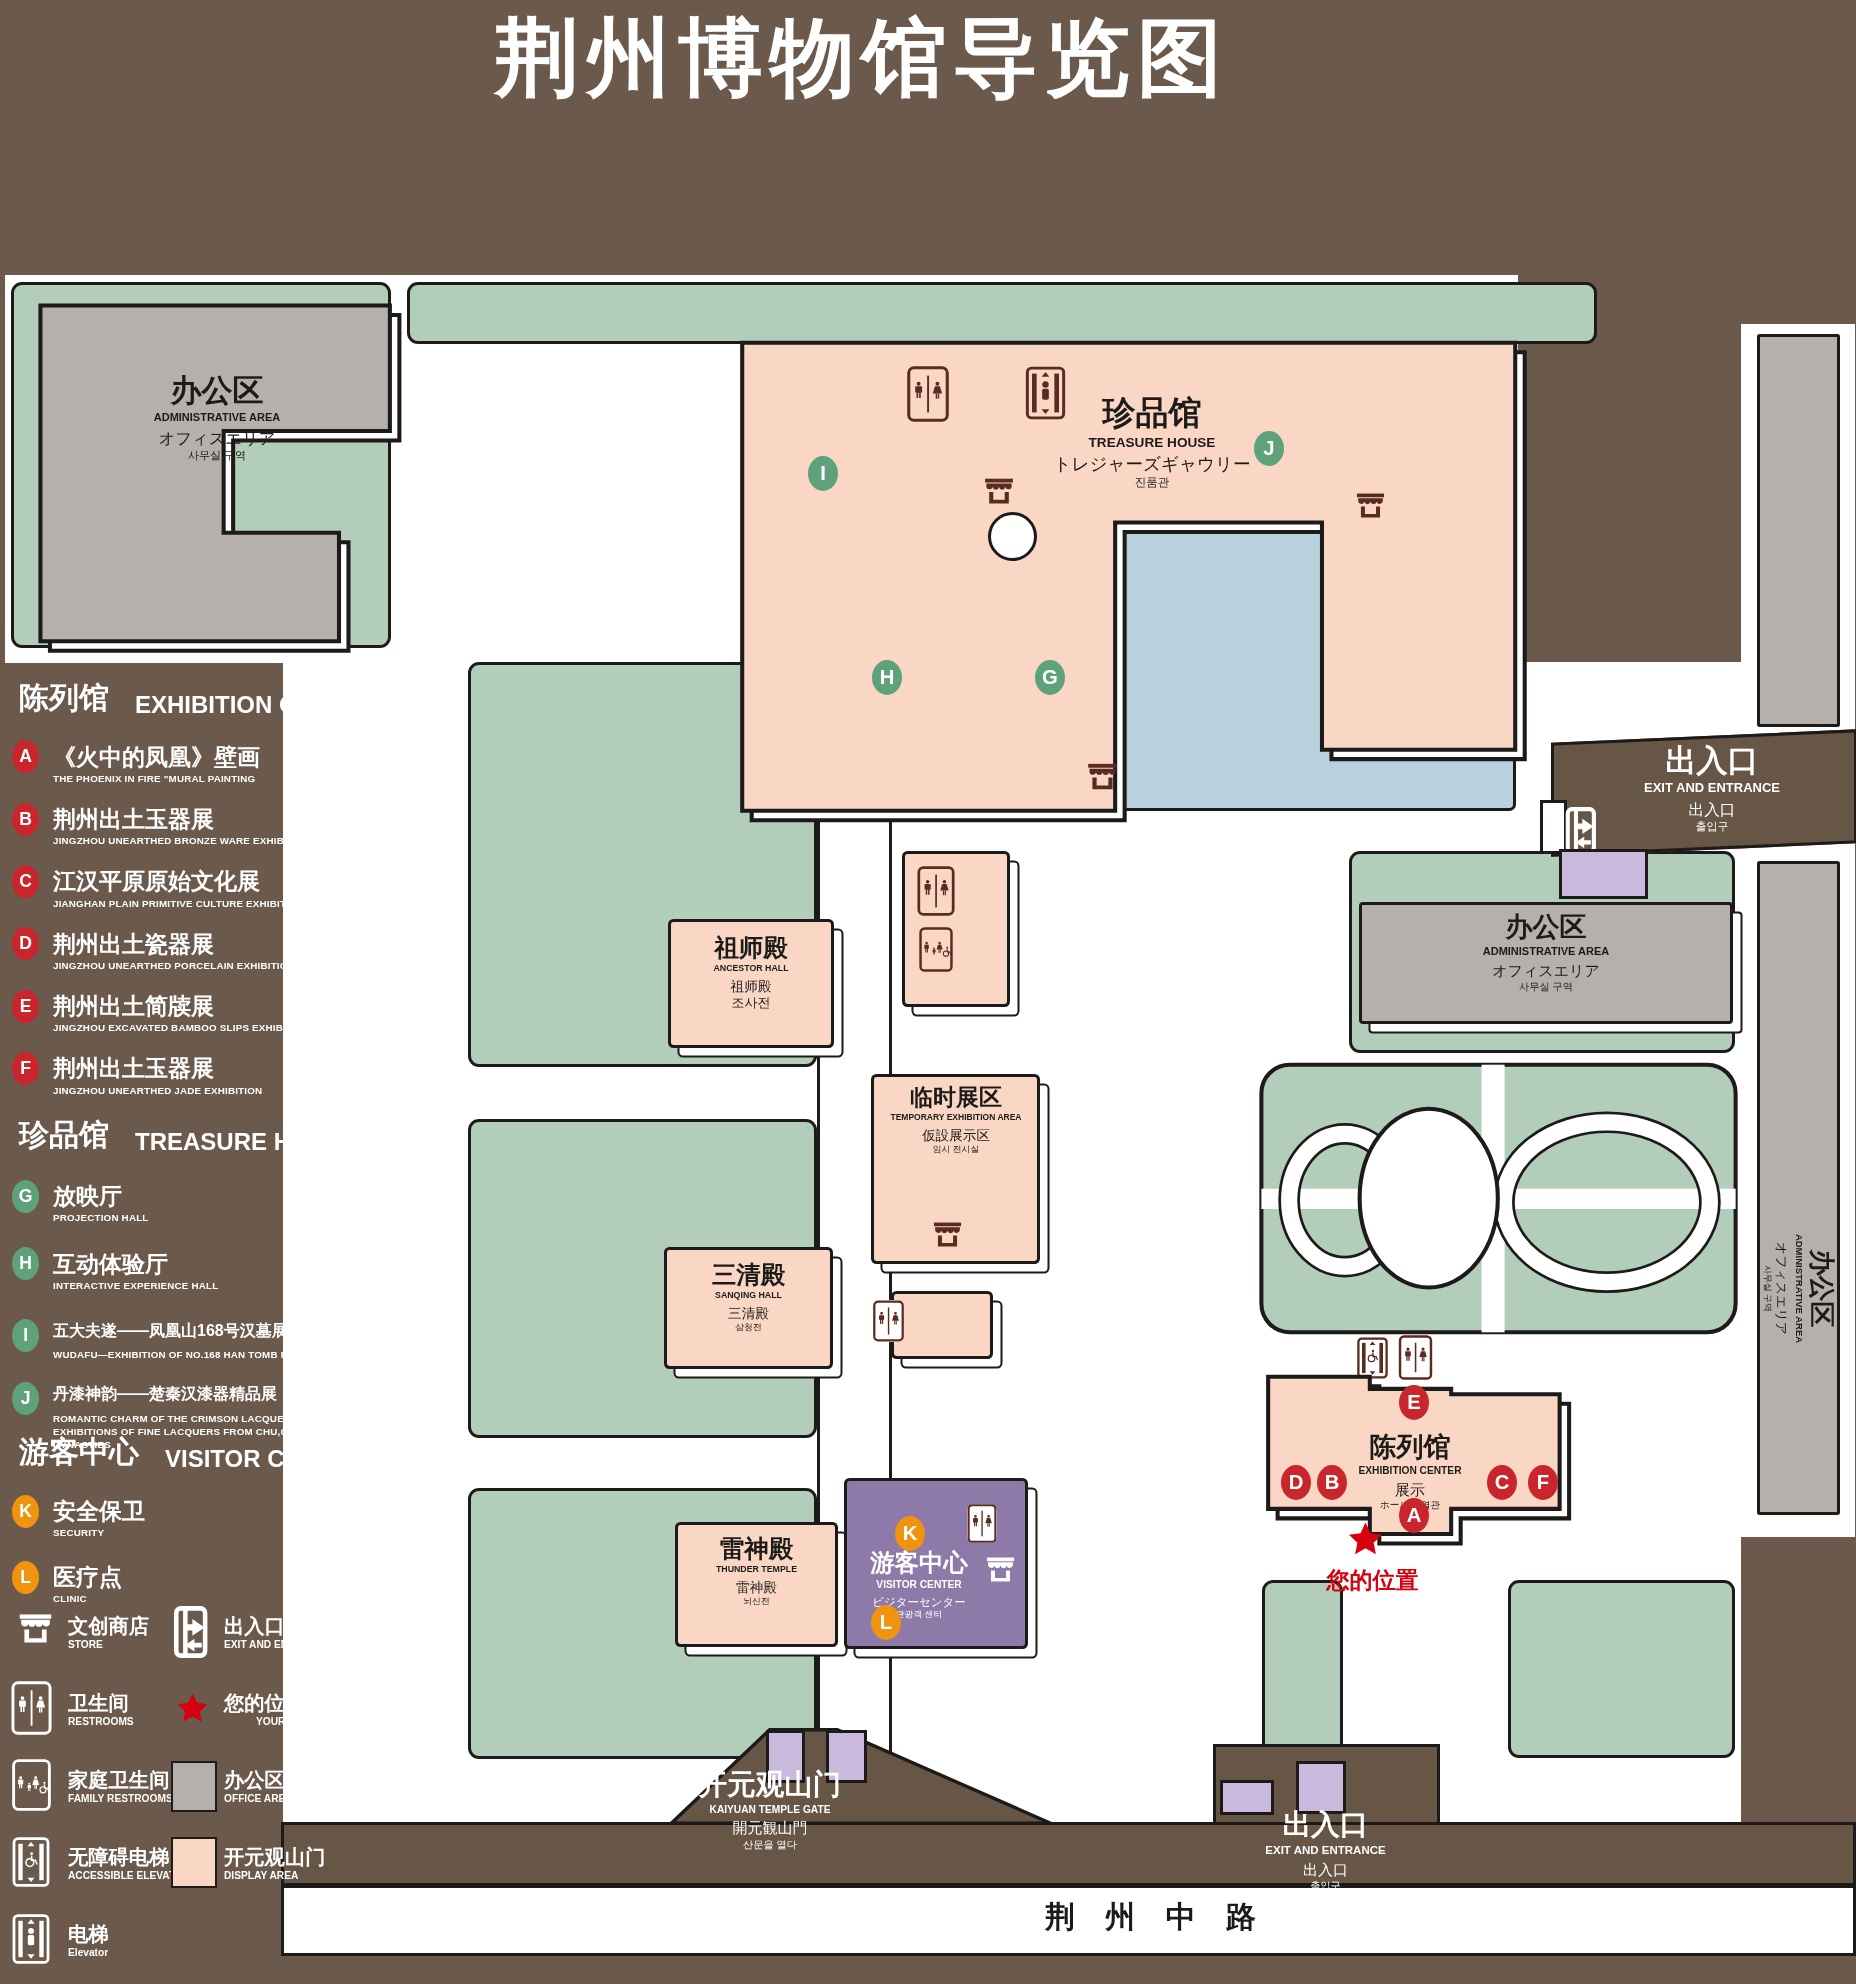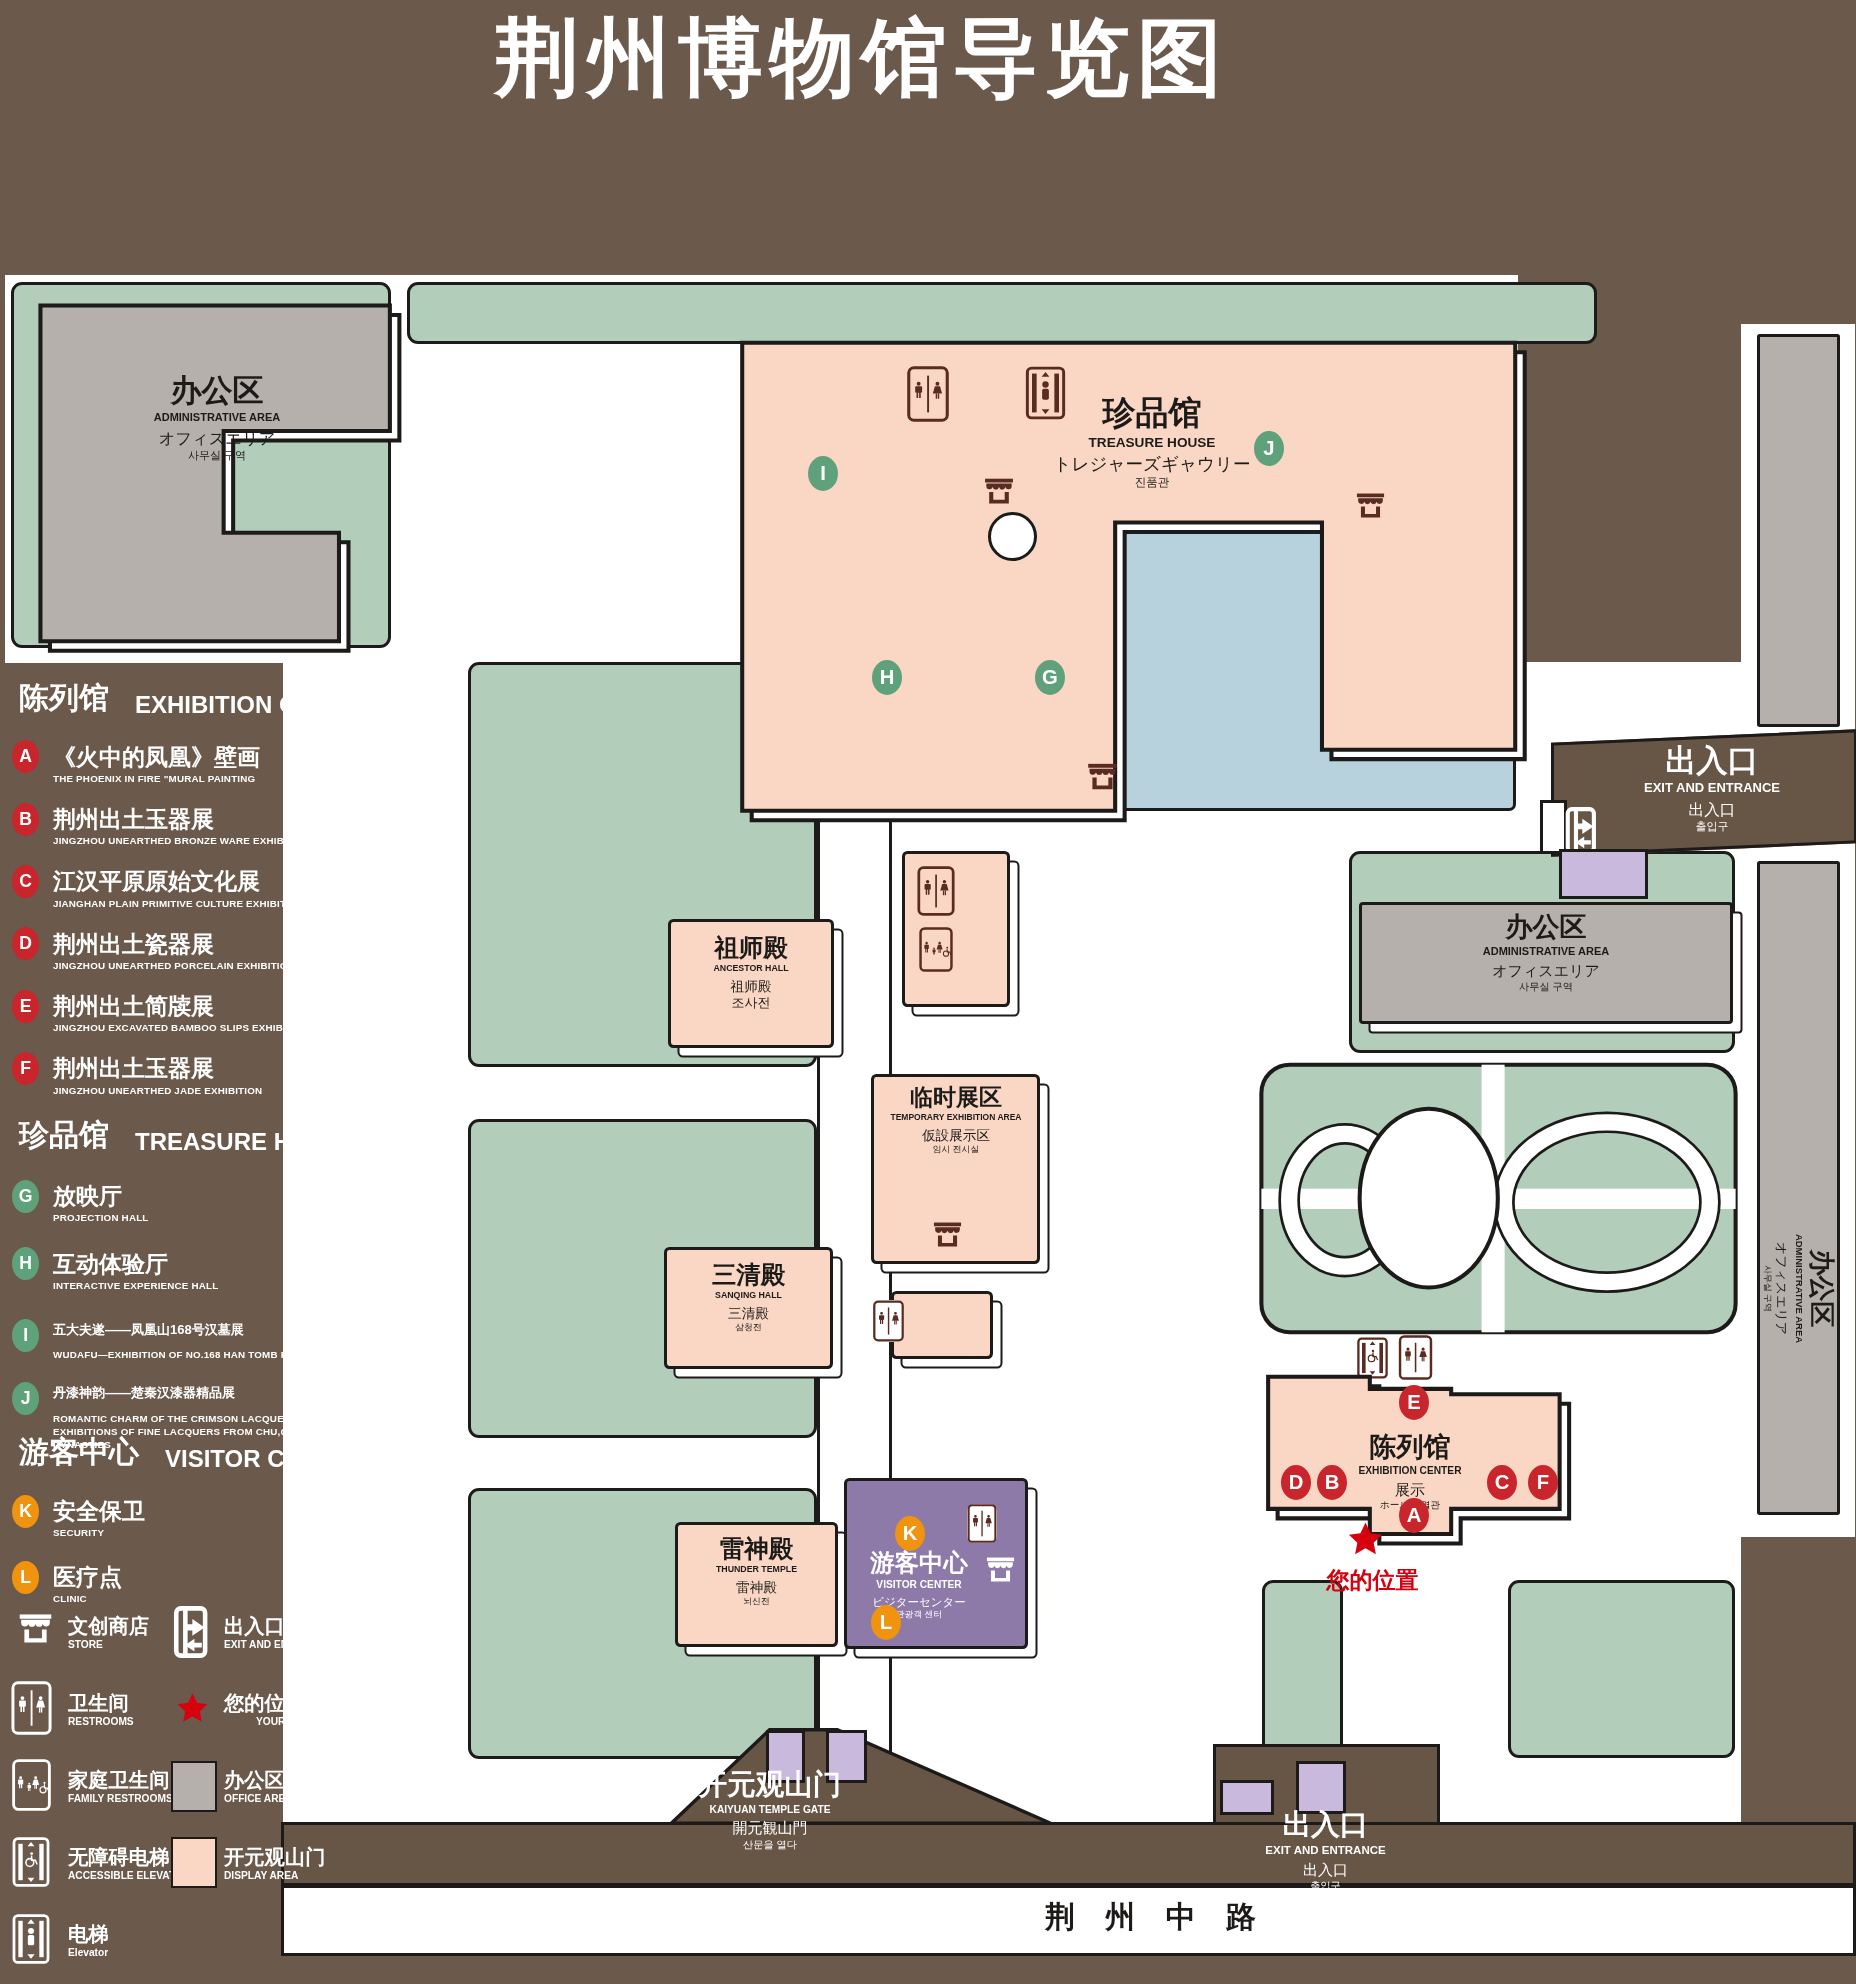--- a/index.html
+++ b/index.html
@@ -31,21 +31,21 @@
   
   .ic{position:absolute;}
   .maroon{color:#5a2b21;}.wht{color:#ffffff;}.redc{color:#d7000f;}
   
   .lg-h{position:absolute;color:#fff;white-space:nowrap;}
   .lg-h .zh{font-weight:bold;font-size:30px;vertical-align:bottom;}
   .lg-h .en{font-weight:bold;font-size:24px;margin-left:26px;vertical-align:bottom;}
   .lg-badge{position:absolute;width:27px;height:33px;border-radius:50%;display:flex;align-items:center;
       justify-content:center;color:#fff;font-weight:bold;font-size:17.6px;}
   .lg-zh{position:absolute;color:#fff;font-size:23px;font-weight:bold;white-space:nowrap;}
-  .lg-zh.small{font-size:13px;text-align:right;}
+  .lg-zh.small{font-size:16px;text-align:right;}
   .lg-en{position:absolute;color:#fff;font-size:9.8px;font-weight:bold;white-space:nowrap;letter-spacing:0.2px;}
   .lg-en.wrap{white-space:normal;width:312px;line-height:1.35;}
   .lg-fl{position:absolute;left:302px;width:75px;text-align:center;color:#fff;font-size:26px;font-weight:bold;}
   .lg-sym-zh{position:absolute;color:#fff;font-size:20.3px;font-weight:bold;white-space:nowrap;}
   .lg-sym-en{position:absolute;color:#fff;font-size:10.2px;font-weight:bold;white-space:nowrap;}
   .swatch{position:absolute;width:42px;height:47px;border:2.7px solid #1d1b19;}
   .frame{position:absolute;border:2.7px solid currentColor;border-radius:6.8px;background:transparent;}
   .framefill{background:#ffffff;}
   #title{position:absolute;left:0;top:1.4px;width:1723px;text-align:center;color:#fff;
          font-weight:bold;font-size:85px;letter-spacing:6.8px;}

